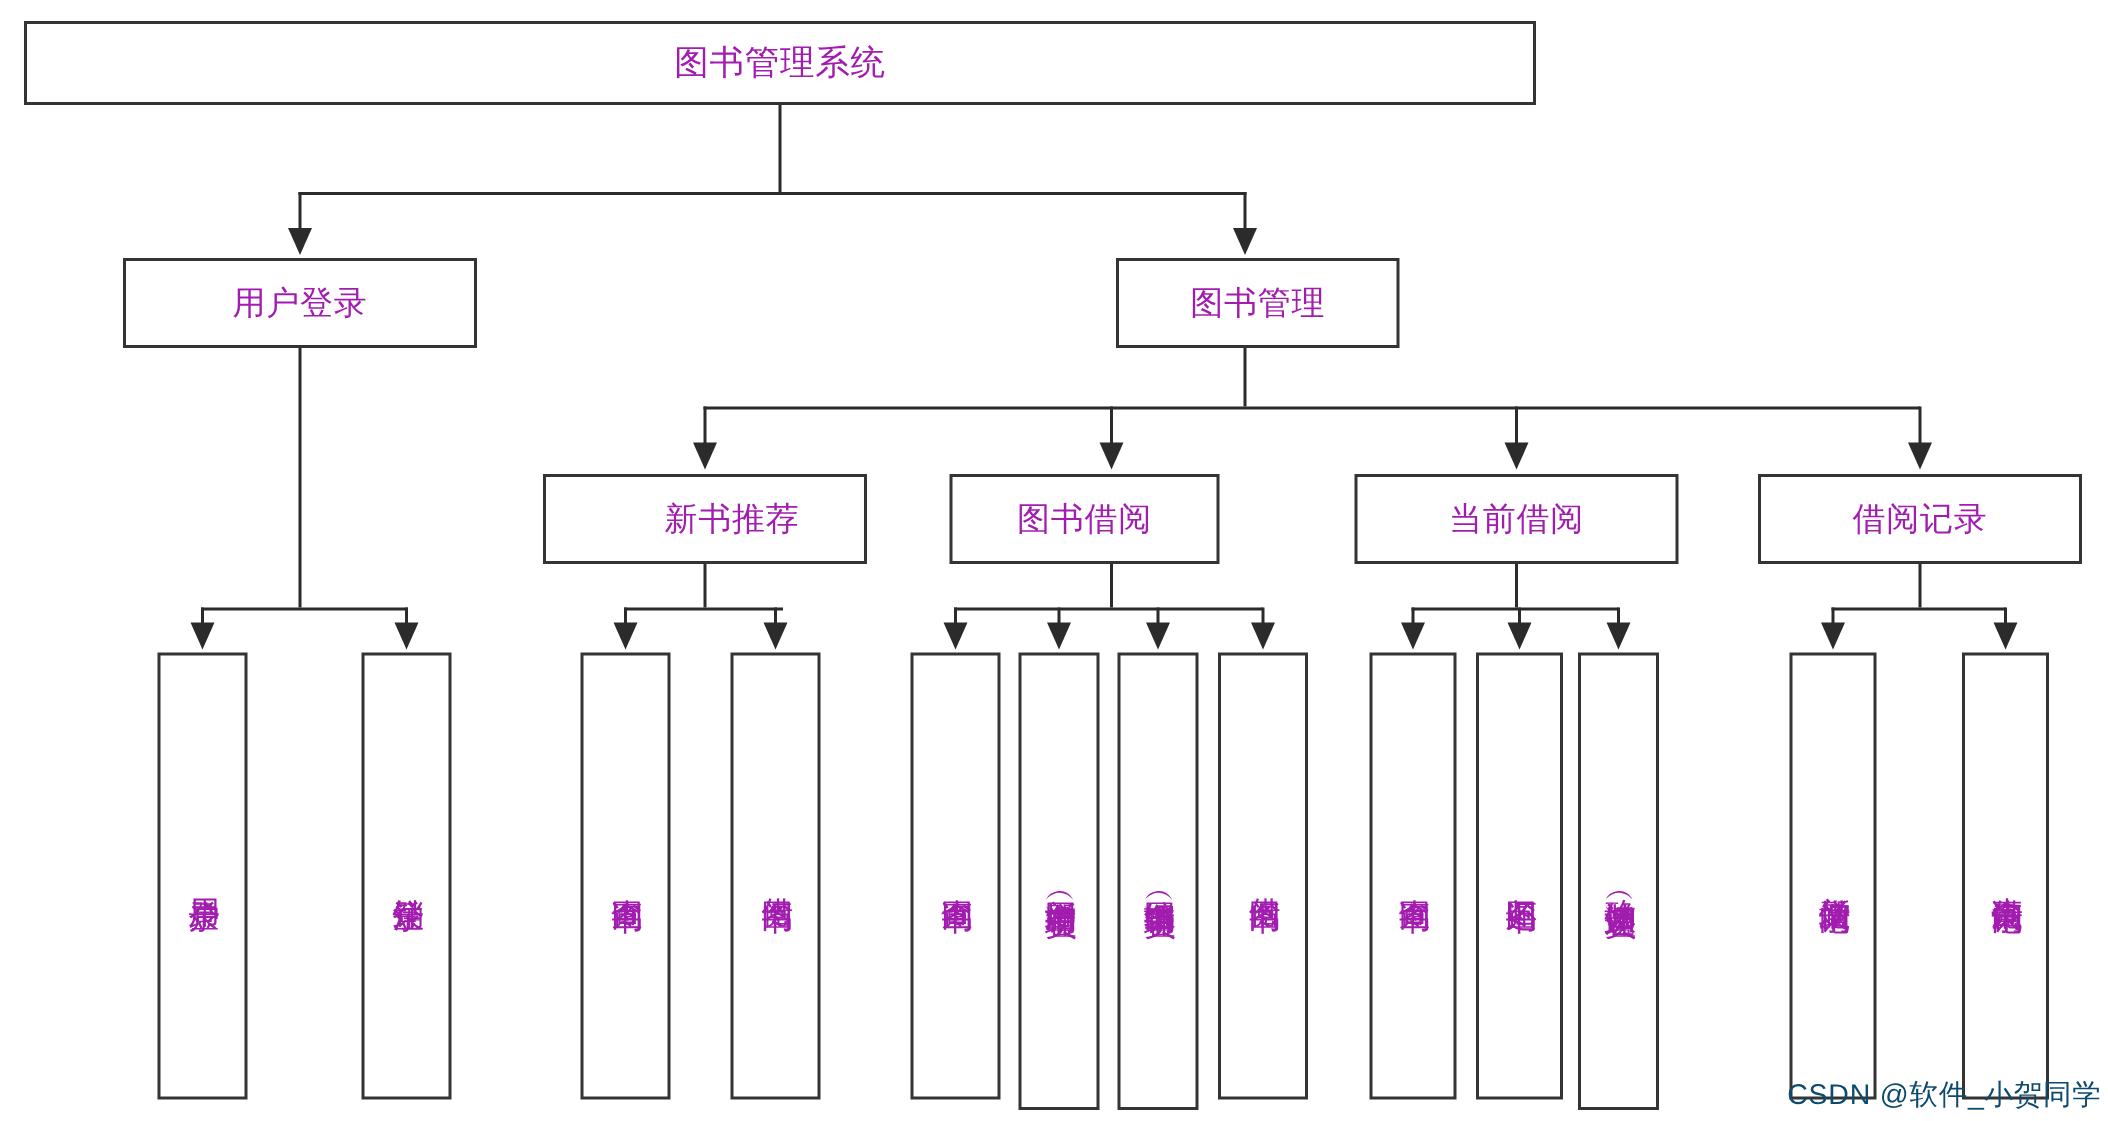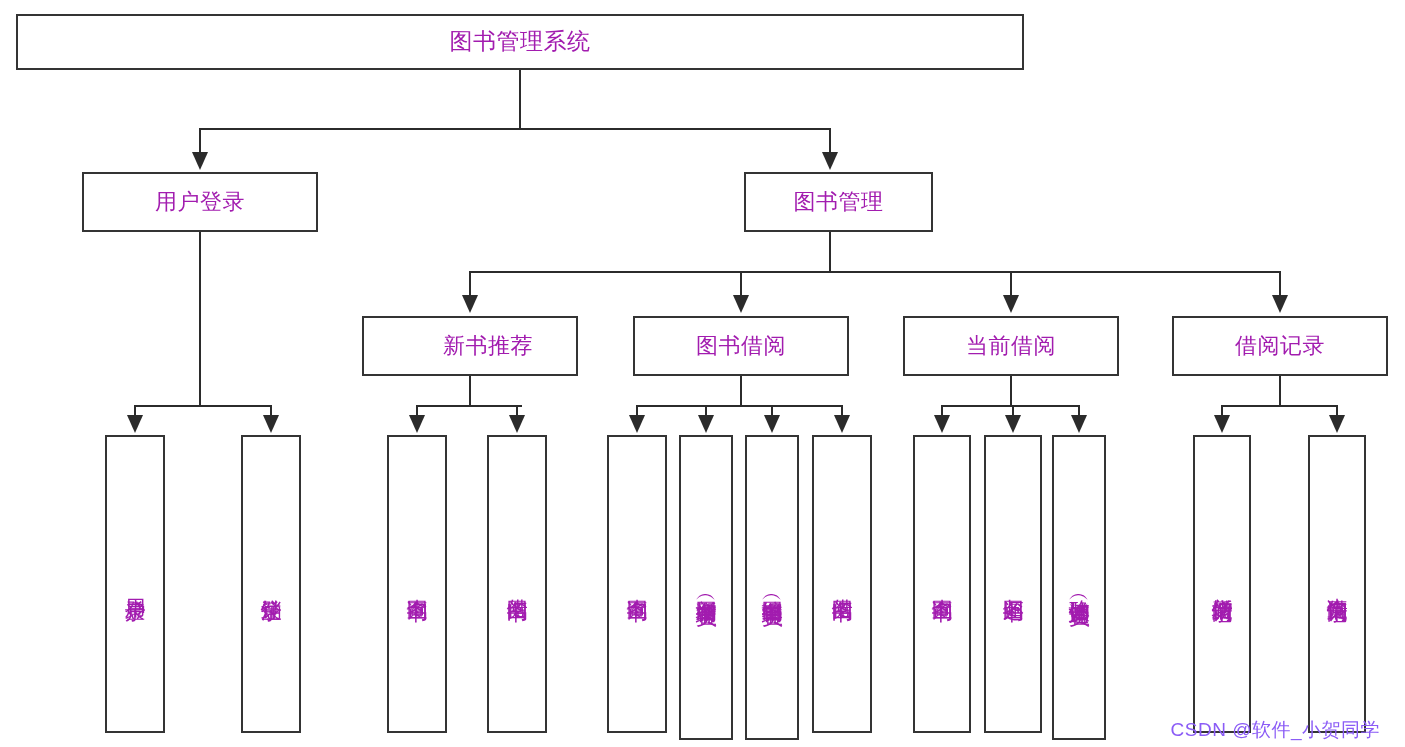--- a/index.html
+++ b/index.html
@@ -55,24 +55,24 @@
   .arrow {
     position: absolute;
     width: 0;
     height: 0;
     border-left: 8px solid transparent;
     border-right: 8px solid transparent;
     border-top: 18px solid #2b2b2b;
   }
   .watermark {
     position: absolute;
-    right: 25px;
+    right: 4px;
     bottom: 4px;
     font-size: 19px;
-    color: #8b5cf6;
+    color: #0c4a6e;
     letter-spacing: 0.5px;
     white-space: nowrap;
   }
 </style>
 </head>
 <body>
 
 <div id="canvas">
 
   <div class="node node-h node-root" style="left:16px;top:14px;width:1008px;height:56px;">
@@ -107,21 +107,21 @@
   <div class="line line-v" style="left:740px;top:271px;height:26px;"></div>
   <div class="arrow" style="left:733px;top:295px;"></div>
   <div class="line line-v" style="left:1010px;top:271px;height:26px;"></div>
   <div class="arrow" style="left:1003px;top:295px;"></div>
   <div class="line line-v" style="left:1279px;top:271px;height:26px;"></div>
   <div class="arrow" style="left:1272px;top:295px;"></div>
 
   <div class="node node-h" style="left:362px;top:316px;width:216px;height:60px;padding-left:36px;">
     <span>新书推荐</span>
   </div>
-  <div class="node node-h" style="left:633px;top:316px;width:216px;height:60px;">
+  <div class="node node-h" style="left:633px;top:316px;width:180px;height:60px;">
     <span>图书借阅</span>
   </div>
   <div class="node node-h" style="left:1172px;top:316px;width:216px;height:60px;">
     <span>借阅记录</span>
   </div>
   <div class="node node-h" style="left:903px;top:316px;width:216px;height:60px;">
     <span>当前借阅</span>
   </div>
 
   <div class="line line-v" style="left:469px;top:376px;height:29px;"></div>

